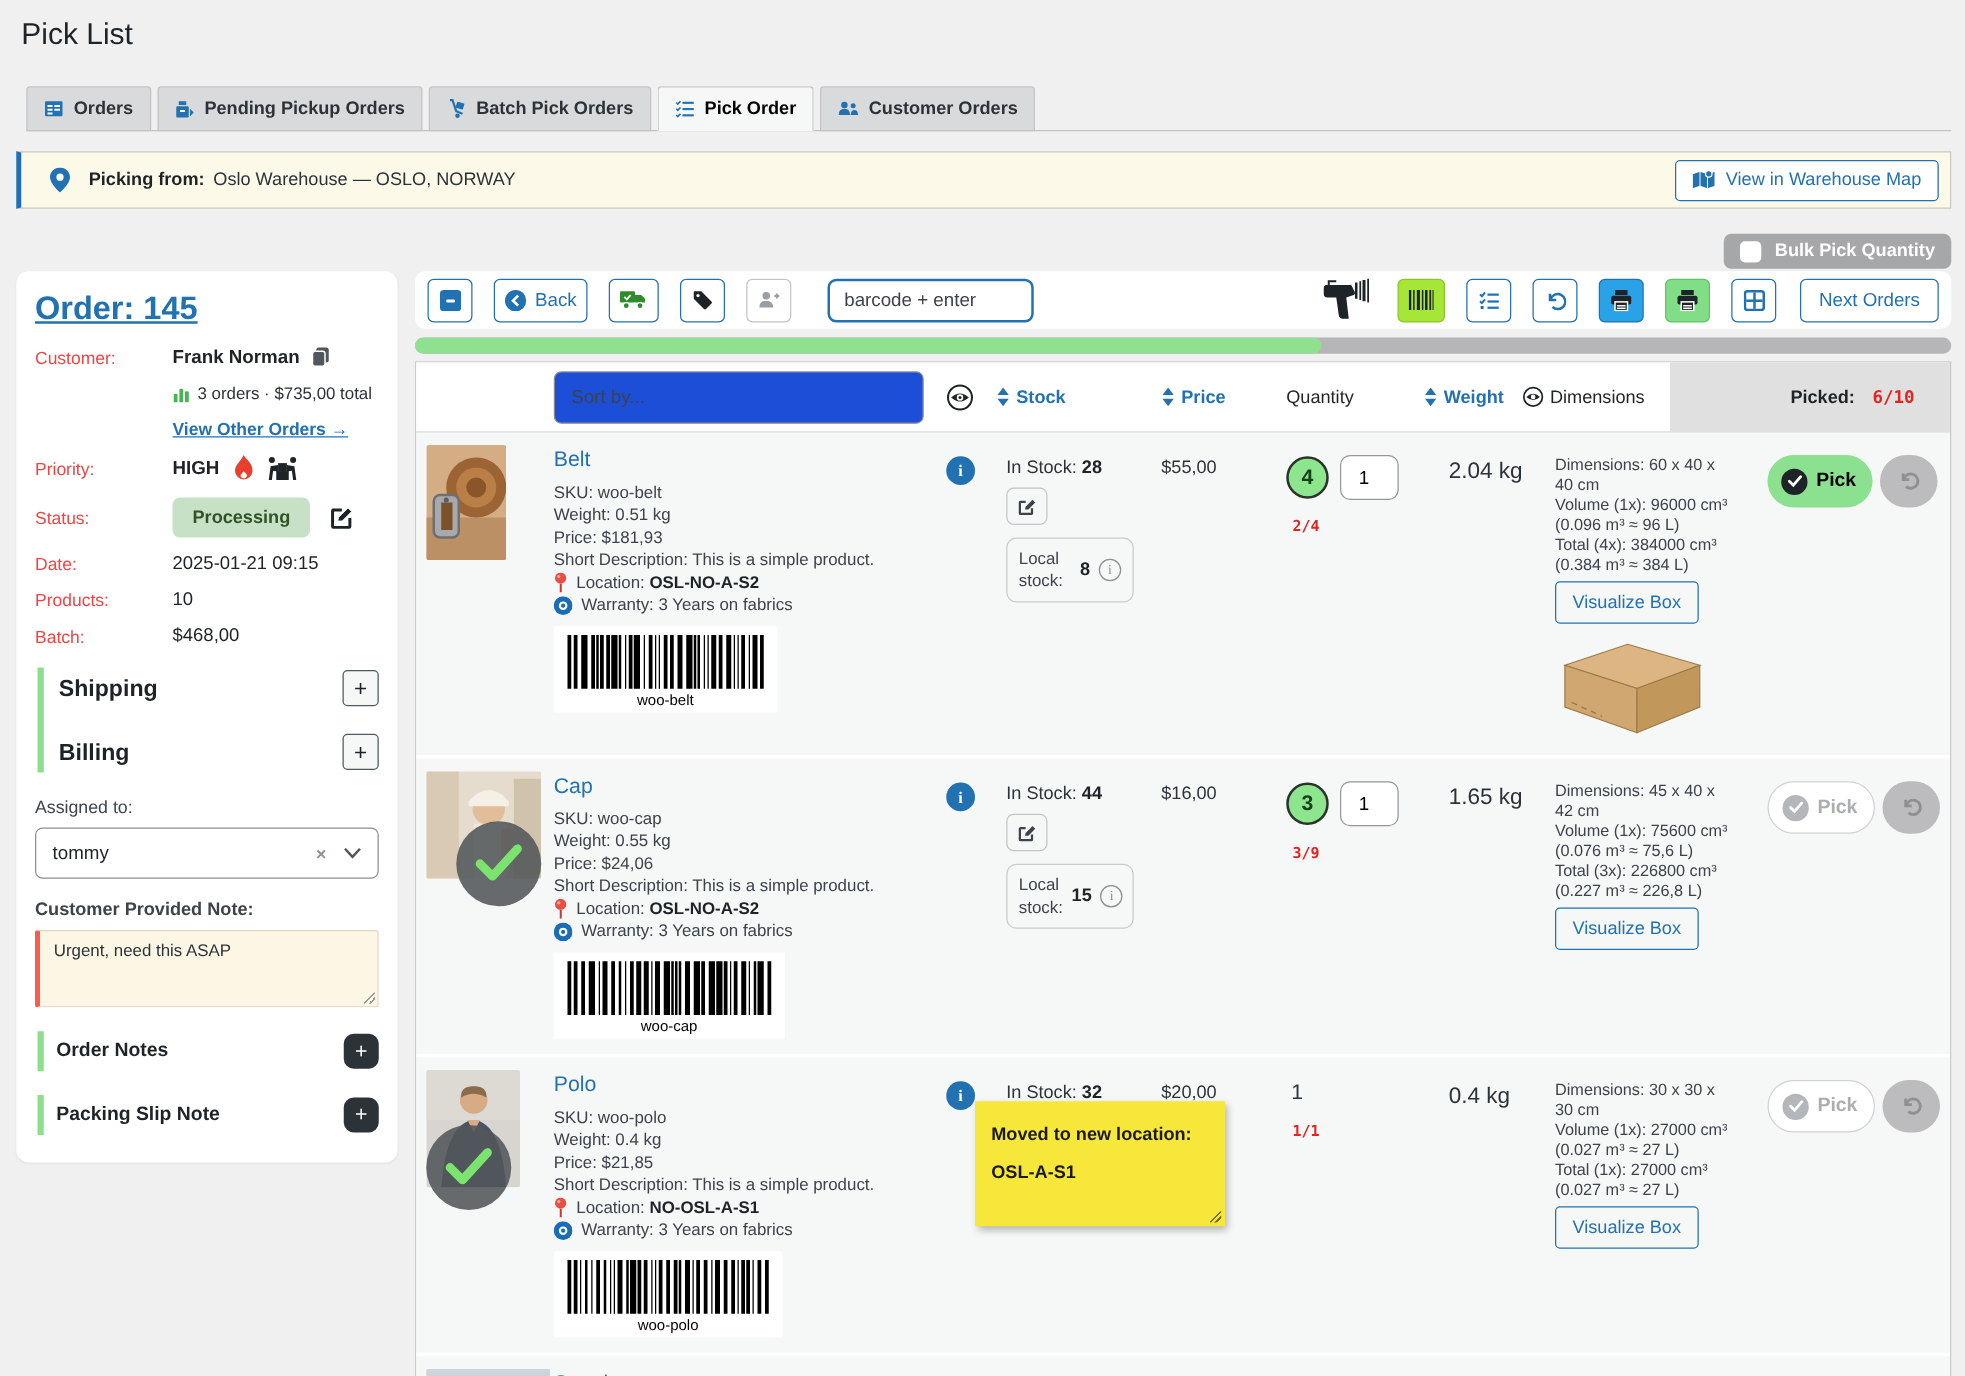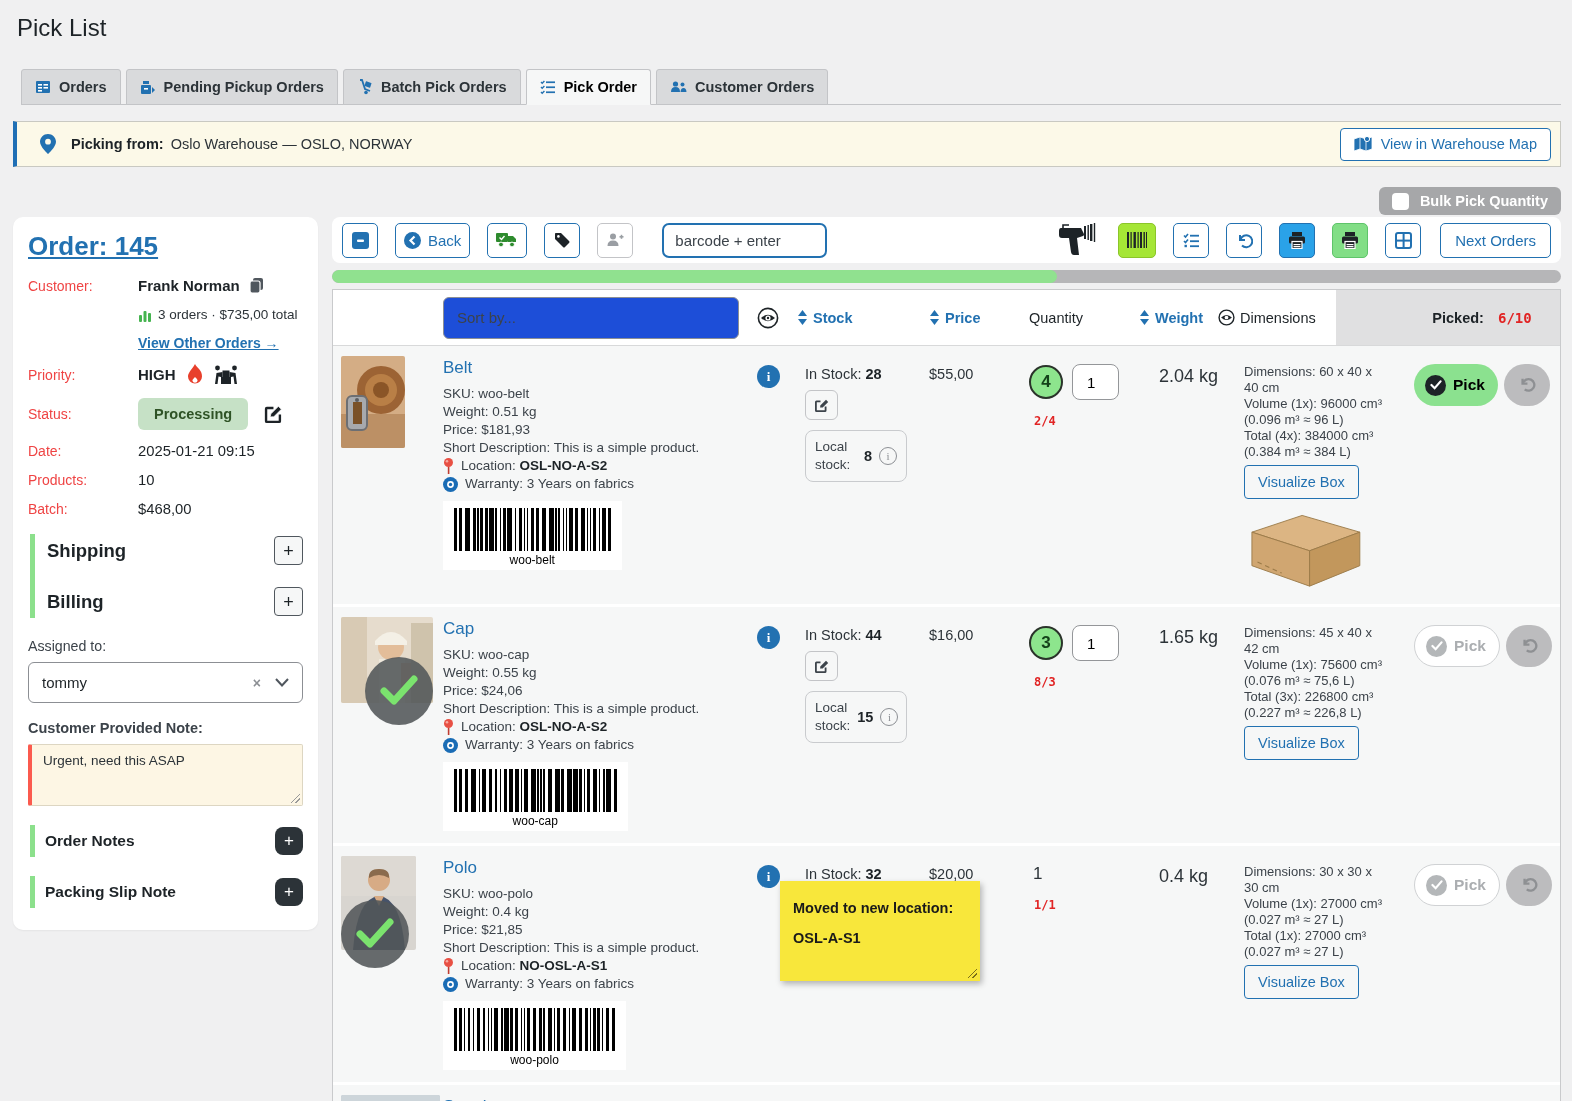--- a/index.html
+++ b/index.html
@@ -689,21 +689,21 @@
       </div>
 
     </div>
     <div class="c-price">$16,00</div>
     <div class="c-qty">
       <div class="qtyrow">
         <span class="qty-circle">3</span>
         <input class="qty-input" value="1" style="">
 
       </div>
-      <div class="qty-frac">8/3</div>
+      <div class="qty-frac">3/9</div>
     </div>
     <div class="c-weight">1.65 kg</div>
     <div class="c-dims">
       <div>Dimensions: 45 x 40 x</div>
       <div>42 cm</div>
       <div>Volume (1x): 75600 cm³</div>
       <div>(0.076 m³ ≈ 75,6 L)</div>
       <div>Total (3x): 226800 cm³</div>
       <div>(0.227 m³ ≈ 226,8 L)</div>
       <button class="viz-btn">Visualize Box</button>

